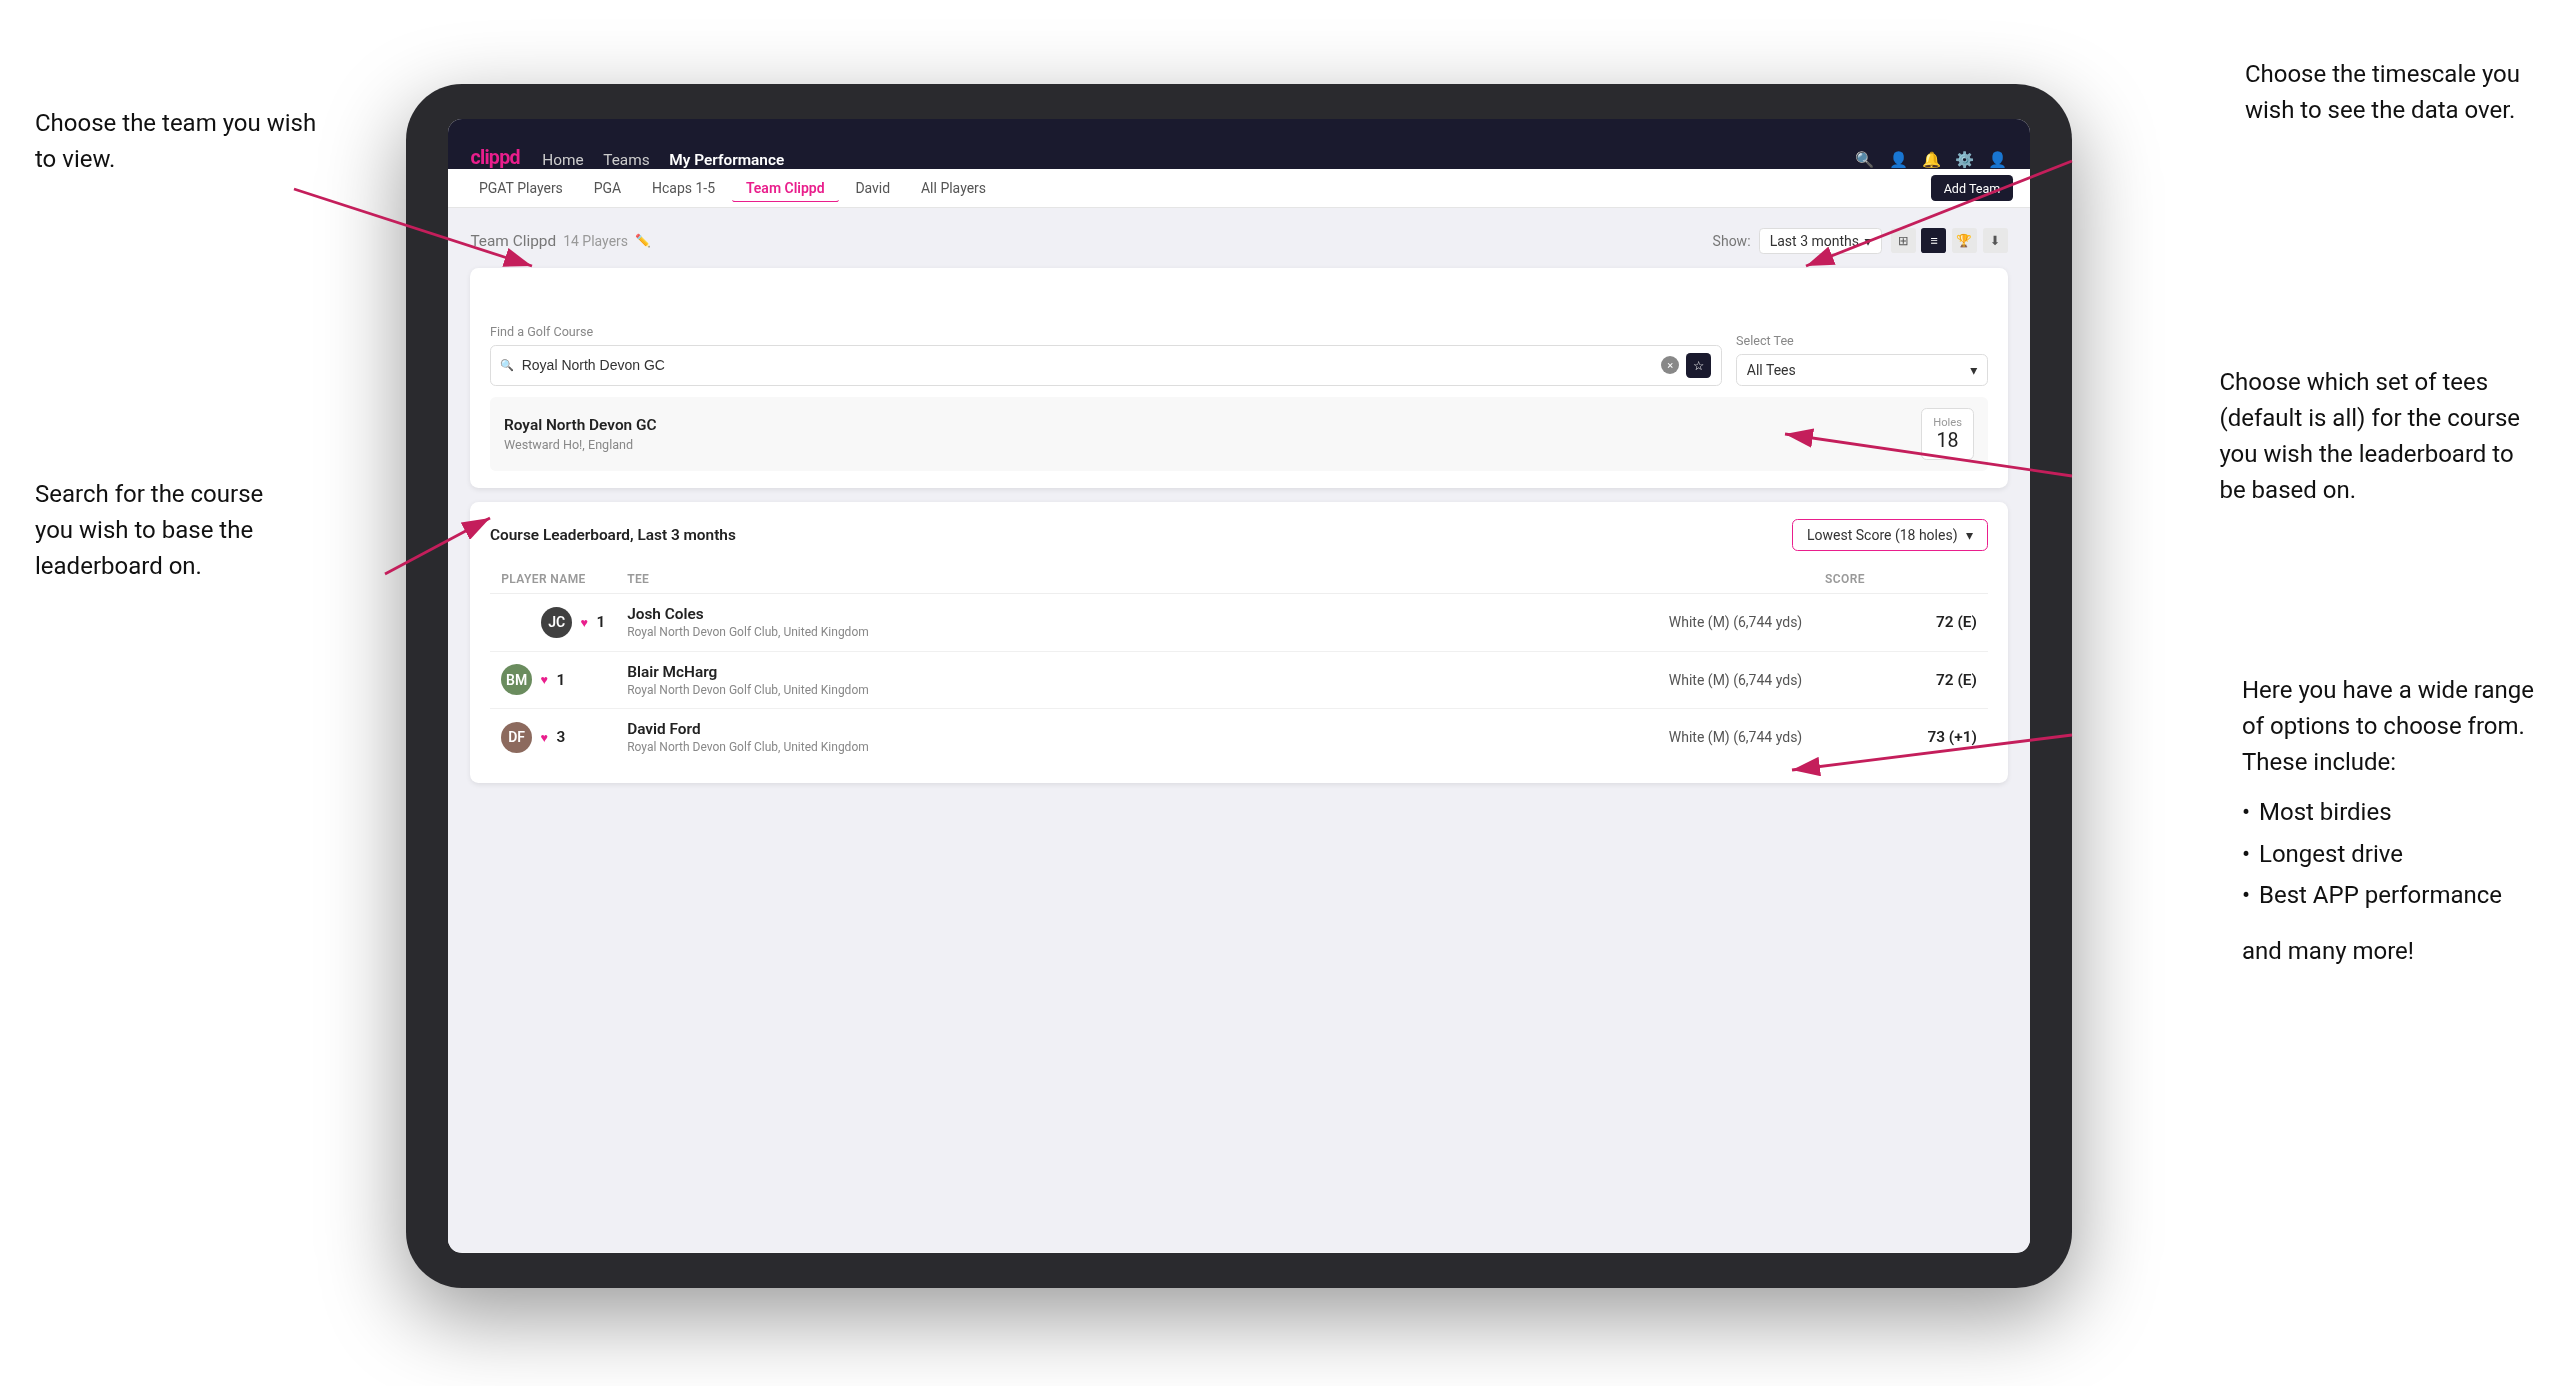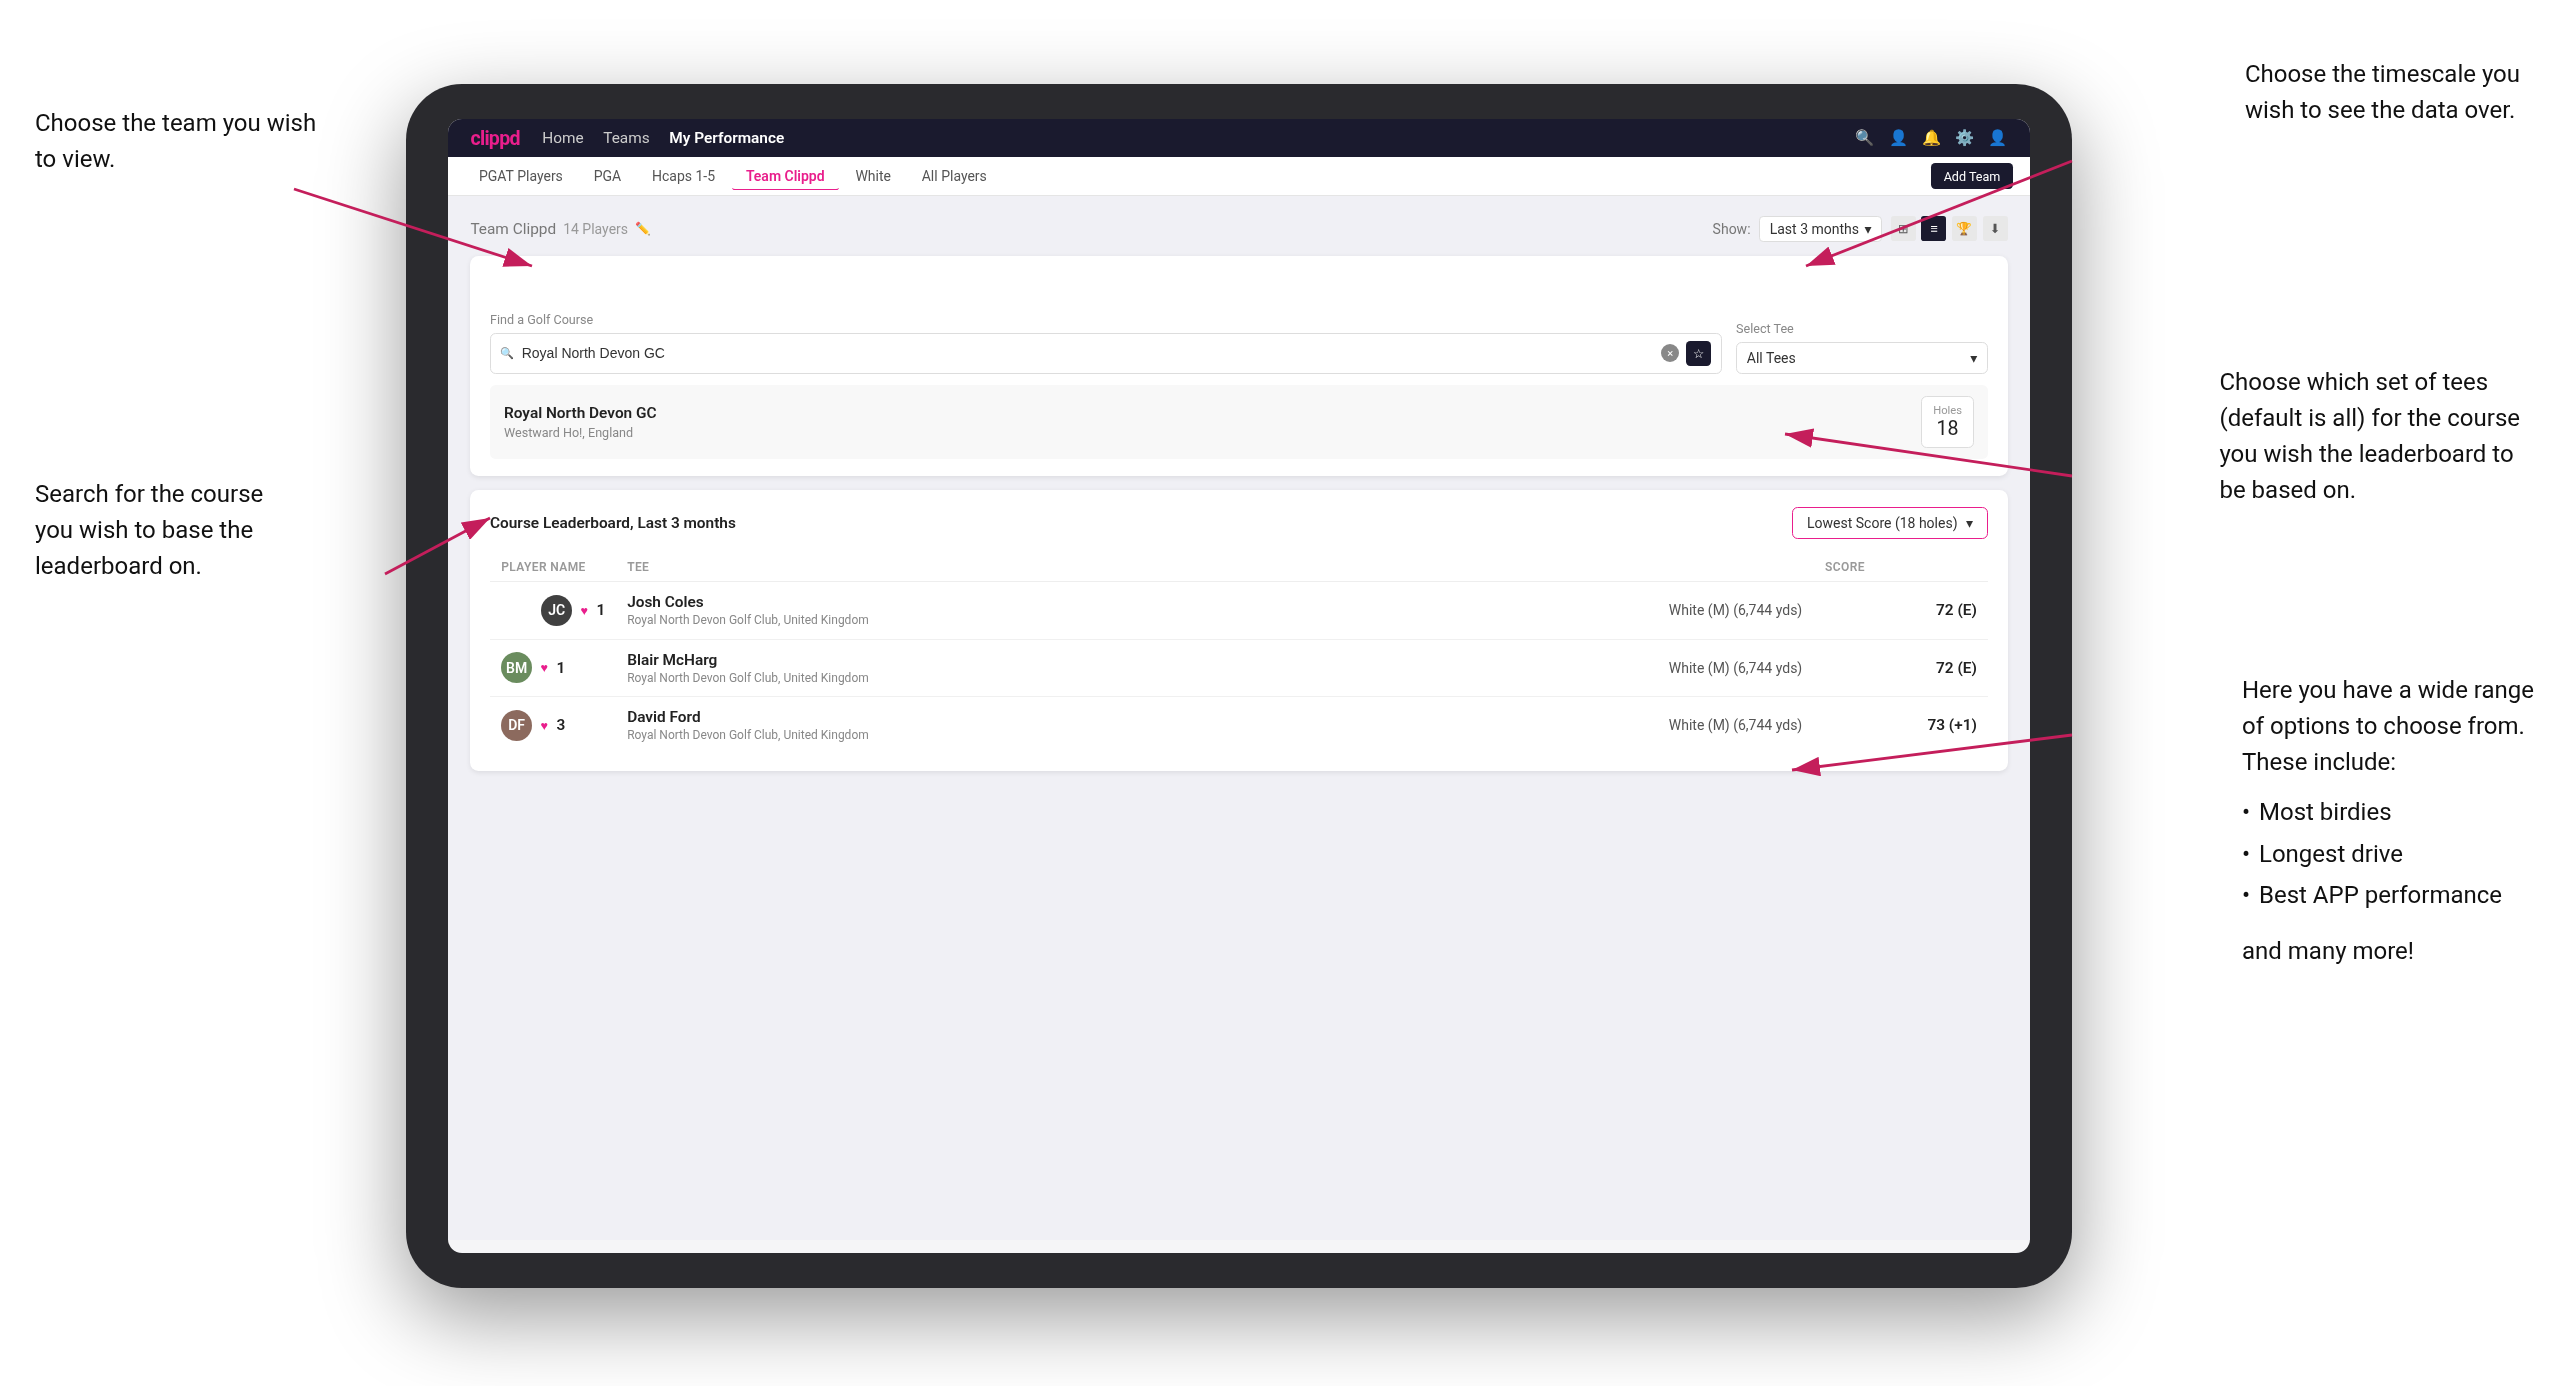--- a/index.html
+++ b/index.html
@@ -31,24 +31,24 @@
       width: 1582px;
       height: 1134px;
       background: #f5f5f7;
       border-radius: 14px;
       overflow: hidden;
     }
 
     
     .navbar {
       width: 100%;
-      height: 38px;
+      height: 50px;
       background: #1a1a2e;
       display: flex;
-      align-items: center;
+      align-items: flex-end;
       padding: 0 22.4px;
       gap: 22.4px;
     }
 
     .nav-logo {
       color: #e91e8c;
       font-size: 19.6px;
       font-weight: 700;
       letter-spacing: -0.7px;
     }
@@ -525,21 +525,21 @@
         <span class="nav-icon">⚙️</span>
         <span class="nav-icon">👤</span>
       </div>
     </div>
 
     <div class="subnav">
       <span class="subnav-tab">PGAT Players</span>
       <span class="subnav-tab">PGA</span>
       <span class="subnav-tab">Hcaps 1-5</span>
       <span class="subnav-tab active">Team Clippd</span>
-      <span class="subnav-tab">White</span>
+      <span class="subnav-tab">David</span>
       <span class="subnav-tab">All Players</span>
       <div class="add-team-btn">Add Team</div>
     </div>
 
     <div class="main-content">
 
       <div class="team-header">
         <div class="team-title">
           <span>Team Clippd</span>
           <span style="font-size:14px;color:#999;font-weight:400;">14 Players</span>

